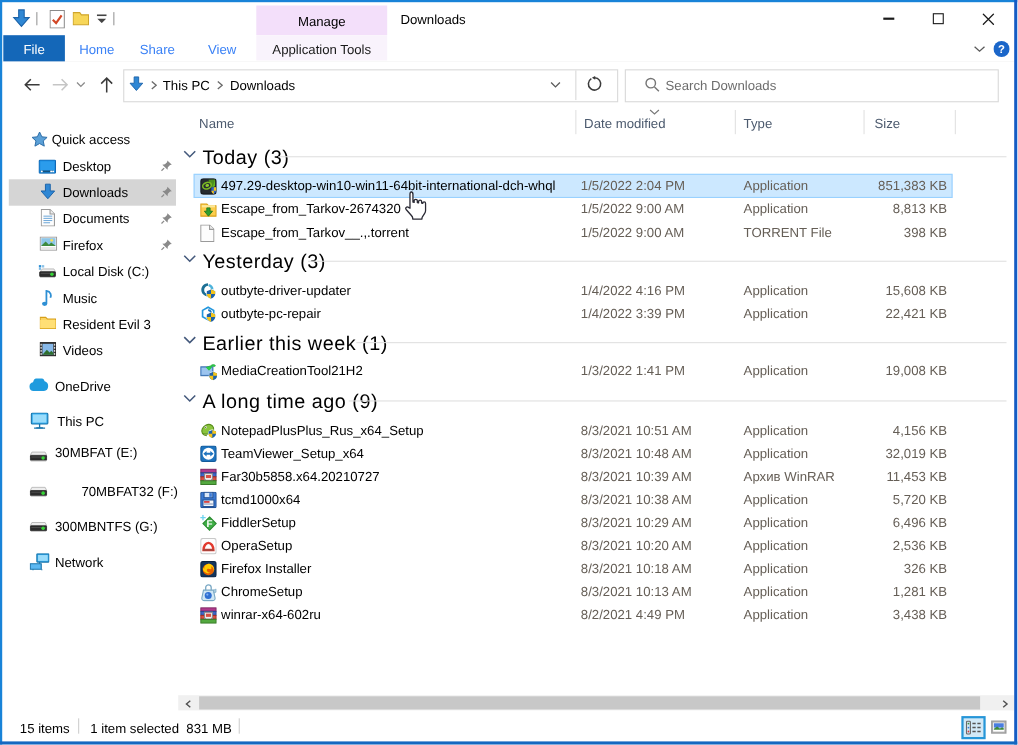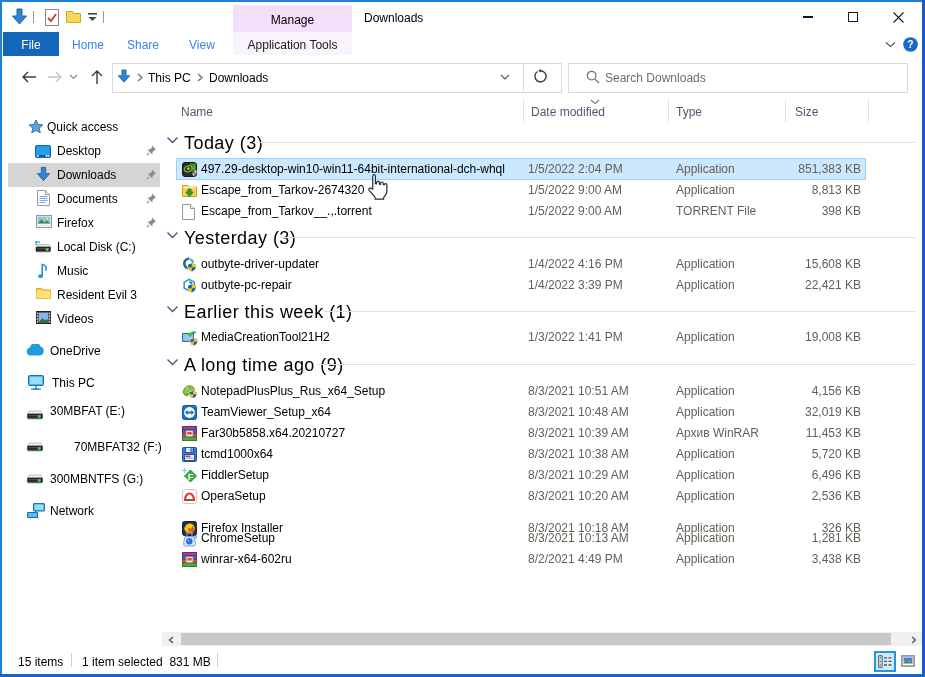--- a/index.html
+++ b/index.html
@@ -402,21 +402,21 @@
           <rect x="0.5" y="0.5" width="14" height="14" rx="2" fill="#fdfdfd" stroke="#c9c9c9"></rect>
           <path d="M3 11c0-3.5 2-6.5 4.5-6.5S12 7.5 12 11z" fill="none" stroke="#e23a2e" stroke-width="2.2"></path>
           <path d="M2.5 11h10" stroke="#9a4a42" stroke-width="1.4"></path>
         </svg>
       </div>
     <div class="rname">OperaSetup</div>
     <div class="rdate">8/3/2021 10:20 AM</div>
     <div class="rtype">Application</div>
     <div class="rsize">2,536 KB</div>
   </div>
-  <div class="row" style="top:518px;text-decoration:underline;">
+  <div class="row" style="top:507px;text-decoration:underline;">
     <div class="ricon">
         <svg width="15" height="15" viewBox="0 0 15 15">
           <rect x="0.5" y="0.5" width="14" height="14" rx="2" fill="#14355c" stroke="#0c2342"></rect>
           <circle cx="7.5" cy="7.8" r="5.2" fill="#e66000"></circle>
           <path d="M7.5 2.6c2.9 0 5.2 2.3 5.2 5.2 0 .8-.2 1.6-.5 2.3.6-3.1-1.2-5-2.6-5.3.8 1 .9 2.2.3 2.5-.7.4-1.9-.6-3-.2-1 .4-1.2 1.6-.4 2.5.6.8 1.8 1 2.8.6-.7.8-1.9 1.2-3 .9a5.2 5.2 0 01-4-5.1c.4.7 1.1 1 1.6.8-.6-1.3.2-2.7 1.3-3.2.7-.4 1.5-.5 2.3-1z" fill="#ffcb00"></path>
         </svg>
       </div>
     <div class="rname">Firefox Installer</div>
     <div class="rdate">8/3/2021 10:18 AM</div>
     <div class="rtype">Application</div>

